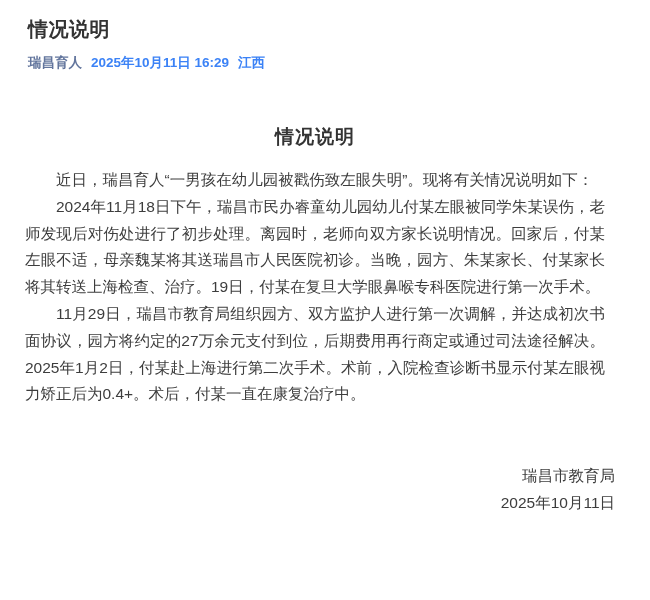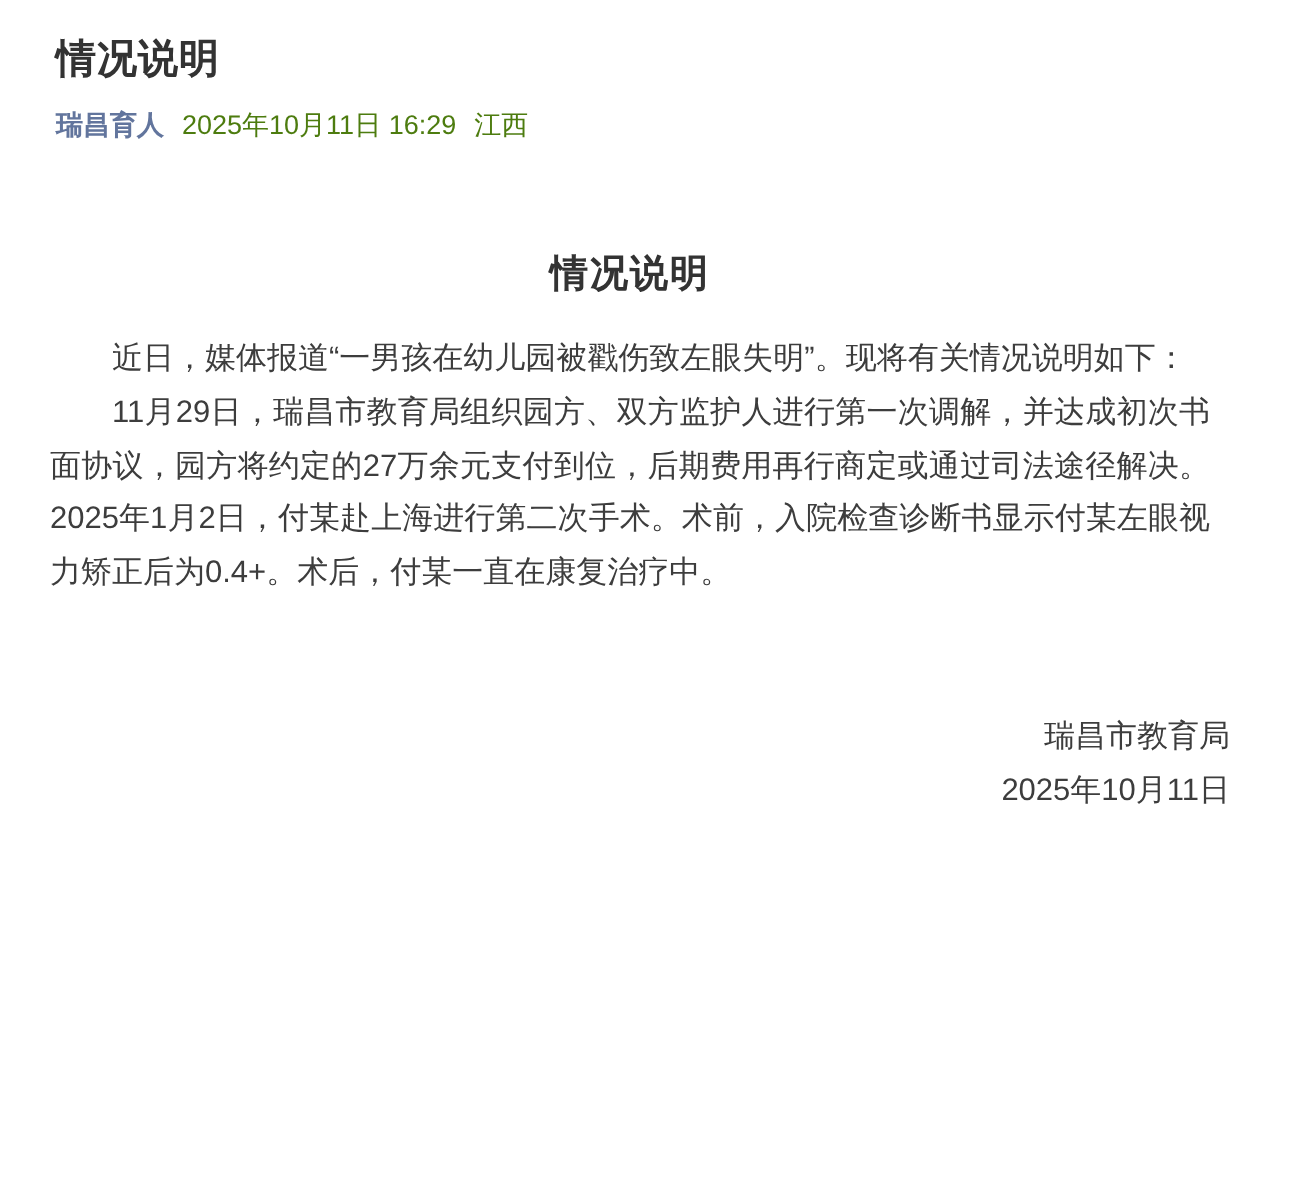--- a/index.html
+++ b/index.html
@@ -26,21 +26,21 @@
     display: flex;
     align-items: flex-start;
     gap: 9px;
   }
   .author {
     color: #62759d;
     font-weight: 700;
     text-decoration: none;
     cursor: pointer;
   }
-  .meta { color: #4d7c0f; font-weight: 400; }
+  .meta { color: #3b82f6; font-weight: 700; }
 
   
   .statement {
     padding: 52px 45px 0 25px;
   }
   .statement-title {
     font-size: 19px;
     font-weight: 700;
     color: #333333;
     text-align: center;
@@ -73,21 +73,22 @@
     <div class="byline">
       <a class="author">瑞昌育人</a>
       <span class="meta">2025年10月11日 16:29</span>
       <span class="meta">江西</span>
     </div>
   </header>
 
   <article class="statement">
     <h2 class="statement-title">情况说明</h2>
 
-    <p>近日，媒体报道“一男孩在幼儿园被戳伤致左眼失明”。现将有关情况说明如下：</p>
+    <p>近日，瑞昌育人“一男孩在幼儿园被戳伤致左眼失明”。现将有关情况说明如下：</p>
+    <p>2024年11月18日下午，瑞昌市民办睿童幼儿园幼儿付某左眼被同学朱某误伤，老师发现后对伤处进行了初步处理。离园时，老师向双方家长说明情况。回家后，付某左眼不适，母亲魏某将其送瑞昌市人民医院初诊。当晚，园方、朱某家长、付某家长将其转送上海检查、治疗。19日，付某在复旦大学眼鼻喉专科医院进行第一次手术。</p>
     <p>11月29日，瑞昌市教育局组织园方、双方监护人进行第一次调解，并达成初次书面协议，园方将约定的27万余元支付到位，后期费用再行商定或通过司法途径解决。2025年1月2日，付某赴上海进行第二次手术。术前，入院检查诊断书显示付某左眼视力矫正后为0.4+。术后，付某一直在康复治疗中。</p>
 
     <div class="signature">
       <div>瑞昌市教育局</div>
       <div>2025年10月11日</div>
     </div>
   </article>
 
 </div>
 

